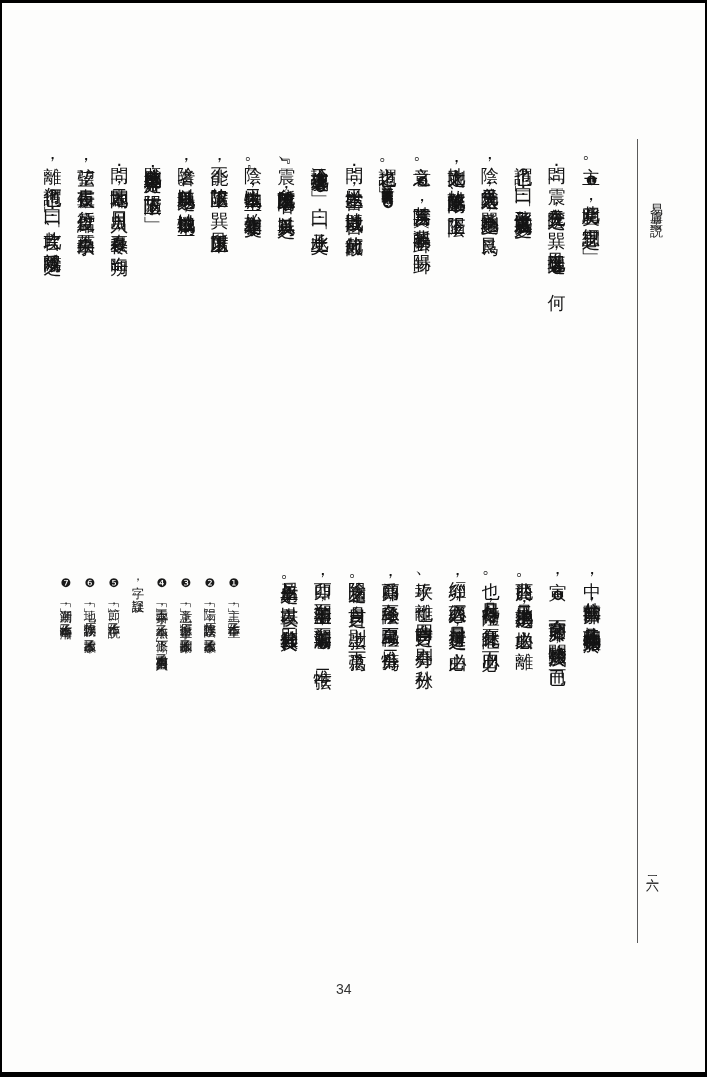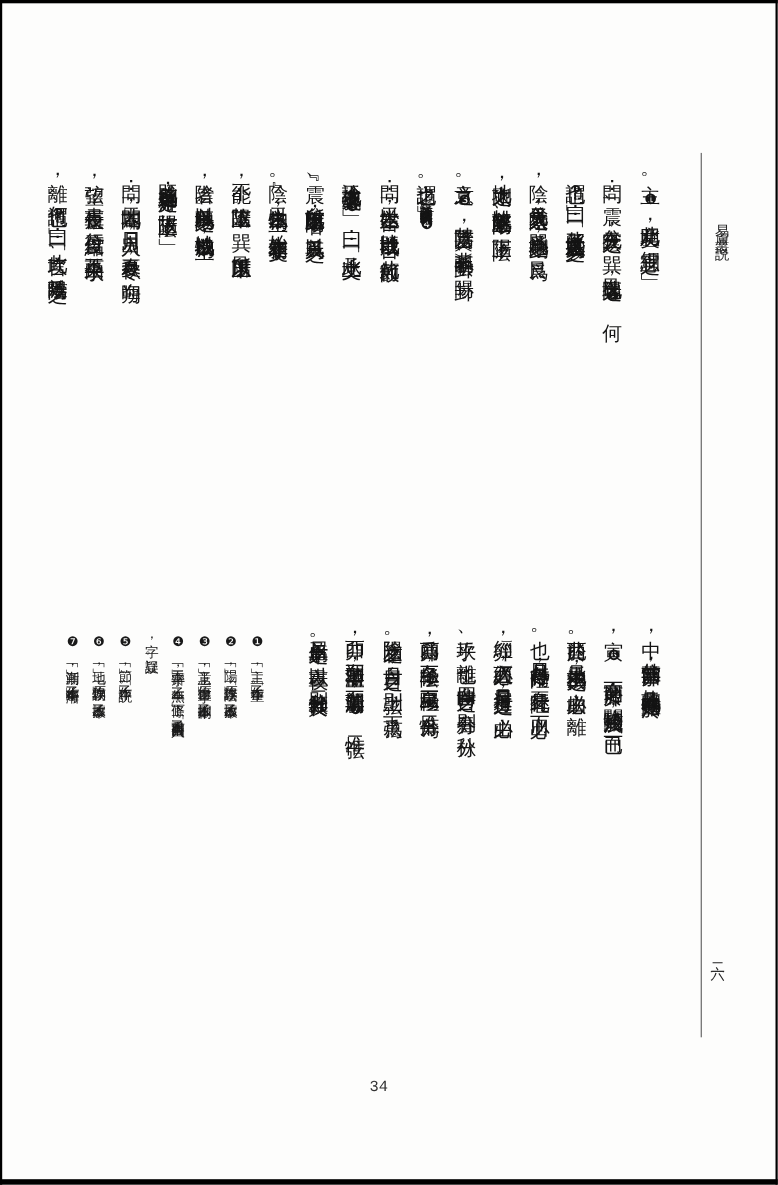--- a/index.html
+++ b/index.html
@@ -49,21 +49,21 @@
   .footnotes{
     top:576px;right:461px;width:196px;height:372px;
     font-size:12.5px;letter-spacing:0.5px;color:#191919;
   }
   .footnotes p.col{margin:0;line-height:24px;}
   .footnotes .marker{font-size:12px;margin-inline-end:9px;}
 
   .page-number{
     position:absolute;left:336px;top:981px;
     font-size:14px;color:#333;
-    font-family:Liberation Mono, monospace;
+    font-family:Liberation Sans, sans-serif;
   }
 </style>
 </head>
 <body>
 
 <div class="page">
   <div class="edge edge-top"></div>
   <div class="edge edge-bottom"></div>
   <div class="edge edge-left"></div>
   <div class="edge edge-right"></div>

